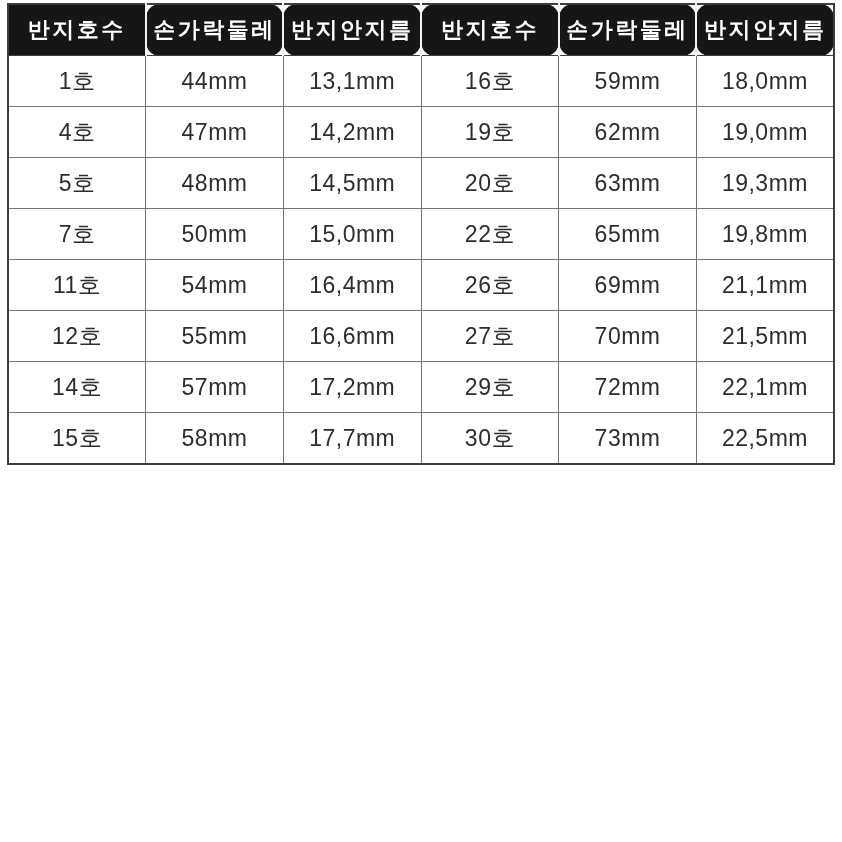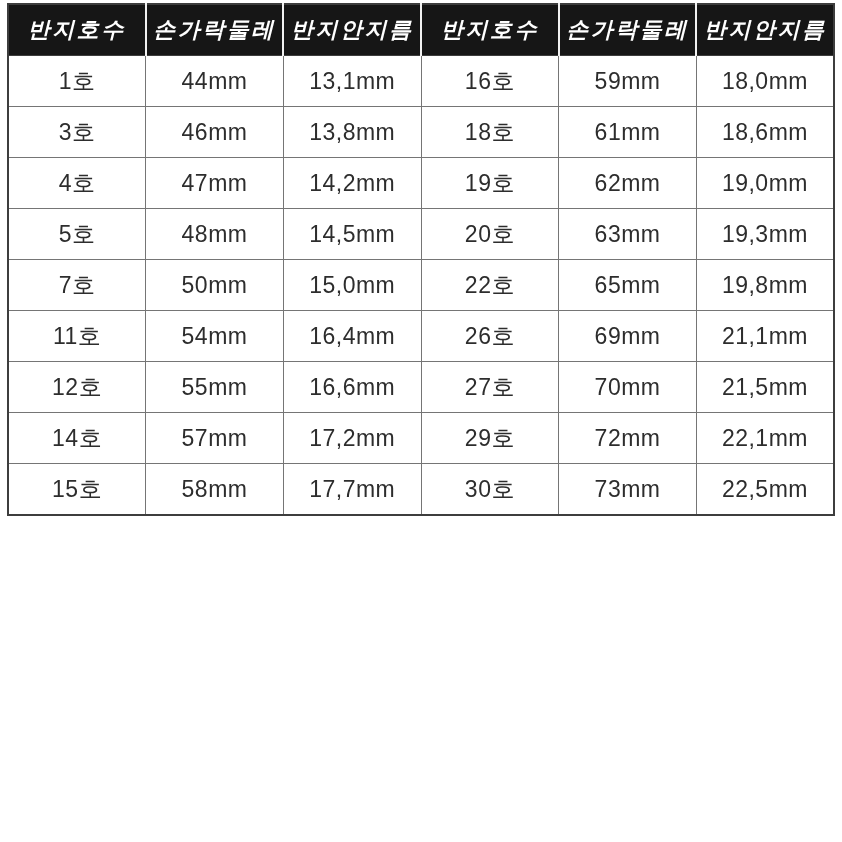--- a/index.html
+++ b/index.html
@@ -26,24 +26,24 @@
     background: #161616;
     color: #ffffff;
     font-size: 22px;
     font-weight: bold;
     letter-spacing: 2.5px;
     height: 50px;
     padding: 0;
     text-align: center;
     vertical-align: middle;
     border-bottom: 1px solid #3d3d3d;
-    font-style: italic;
   }
   table.ring-table thead th + th {
     border-left: 2px solid #f2f2f2;
+    border-radius: 14px;
   }
   table.ring-table tbody td {
     border: 1px solid #757575;
     height: 50px;
     padding: 0;
     text-align: center;
     vertical-align: middle;
     font-size: 23px;
     color: #2d2d2d;
     letter-spacing: 0.5px;
@@ -74,28 +74,20 @@
       </tr>
     </thead>
     <tbody>
         <tr>
           <td>1호</td>
           <td>44mm</td>
           <td>13,1mm</td>
           <td>16호</td>
           <td>59mm</td>
           <td>18,0mm</td>
-        </tr>
-        <tr>
-          <td>3호</td>
-          <td>46mm</td>
-          <td>13,8mm</td>
-          <td>18호</td>
-          <td>61mm</td>
-          <td>18,6mm</td>
         </tr>
         <tr>
           <td>4호</td>
           <td>47mm</td>
           <td>14,2mm</td>
           <td>19호</td>
           <td>62mm</td>
           <td>19,0mm</td>
         </tr>
         <tr>

